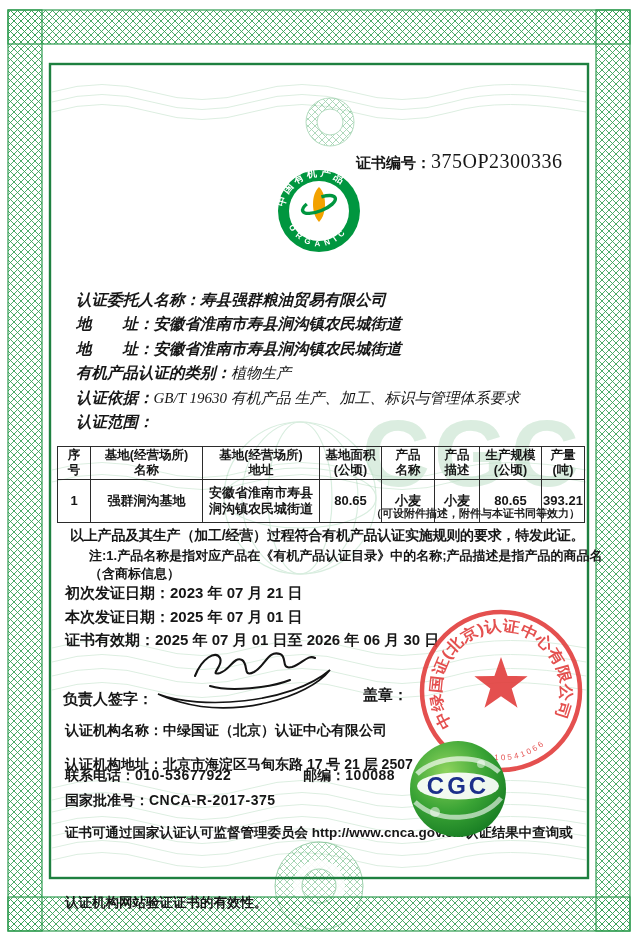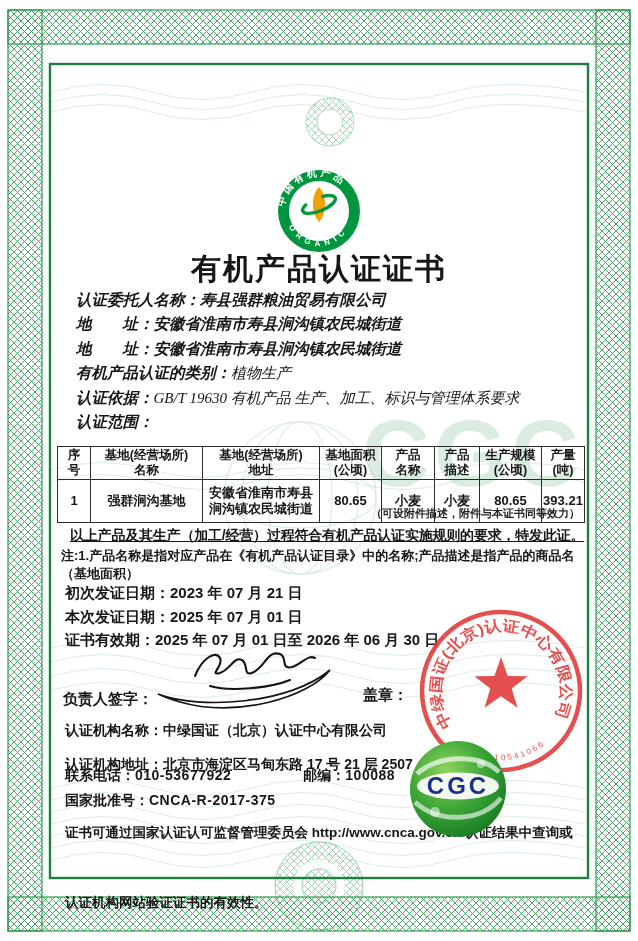--- a/index.html
+++ b/index.html
@@ -22,21 +22,21 @@
   .kai{font-family:"Liberation Serif",serif;font-weight:500;font-size:15px;}
 
   table.scope{position:absolute;top:446px;left:57px;width:527px;border-collapse:collapse;
        table-layout:fixed;background:transparent;}
   table.scope th,table.scope td{border:1.2px solid #2b2b2b;text-align:center;vertical-align:middle;padding:1px 0;}
   table.scope th{font-size:12.5px;font-weight:600;line-height:15px;}
   table.scope td{font-size:13px;font-weight:600;height:40px;line-height:16px;}
   .pre{white-space:pre-line;}
 
   .attach-note{top:506px;right:58px;font-family:"Liberation Serif",serif;font-size:11px;font-weight:600;color:#222;}
-  .statement{top:527px;left:70px;font-size:14px;font-weight:700;letter-spacing:-.2px;white-space:nowrap;text-decoration:underline;}
+  .statement{top:527px;left:70px;font-size:14px;font-weight:700;letter-spacing:-.2px;white-space:nowrap;}
   .remark{top:547px;left:61px;font-size:13px;font-weight:600;line-height:18px;}
   .dates{top:581px;left:65px;font-size:15px;font-weight:700;line-height:23.5px;}
 
   .sign-label{top:690px;left:63px;font-size:15px;font-weight:700;}
   .seal-label{top:686px;left:363px;font-size:15px;font-weight:700;}
   .signature{top:636px;left:140px;z-index:3;}
   .seal{top:603px;left:413px;z-index:4;opacity:.9;}
   .cgc-globe{top:738px;left:407px;z-index:5;}
 
   .agency{left:65px;font-size:14px;font-weight:700;white-space:nowrap;}
@@ -100,39 +100,41 @@
     <g>
       <rect x="8" y="10" width="622" height="34" fill="url(#net)" stroke="#2e9b4f" stroke-width="1.2"></rect>
       <rect x="8" y="897" width="622" height="34" fill="url(#net)" stroke="#2e9b4f" stroke-width="1.2"></rect>
       <rect x="8" y="10" width="34" height="921" fill="url(#net)" stroke="#2e9b4f" stroke-width="1.2"></rect>
       <rect x="596" y="10" width="34" height="921" fill="url(#net)" stroke="#2e9b4f" stroke-width="1.2"></rect>
     </g>
 
     <rect x="50" y="64" width="538" height="814" fill="none" stroke="#1e8040" stroke-width="2.4"></rect>
   </svg>
 
+  <div class="abs cert-no layer" style="width:auto;height:auto;">
+    <span class="lbl">证书编号：</span><span class="num">375OP2300336</span>
+  </div>
 
   <svg class="abs logo-box" style="z-index:2;" width="100" height="92" viewBox="0 0 100 92">
     <circle cx="50" cy="44" r="41" fill="#00963f"></circle>
     <circle cx="50" cy="44" r="30" fill="#ffffff"></circle>
     <defs>
       <path id="ltop" d="M15,44 A35,35 0 1,1 85,44"></path>
       <path id="lbot" d="M17,46 A33,33 0 0,0 83,46"></path>
     </defs>
     <path d="M50,20 C58,27 58,47 50,55 C42,47 42,27 50,20 Z" fill="#f2a200"></path>
     <ellipse cx="50" cy="37.5" rx="17.5" ry="6.5" fill="none" stroke="#00963f" stroke-width="3.4" stroke-dasharray="48 16" transform="rotate(-22 50 37.5)"></ellipse>
     <text font-size="10" font-weight="bold" fill="#ffffff" letter-spacing="3">
       <textPath href="#ltop" startOffset="4">中国有机产品</textPath>
     </text>
     <text font-size="8" font-weight="bold" fill="#ffffff" letter-spacing="5">
       <textPath href="#lbot" startOffset="14">ORGANIC</textPath>
     </text>
   </svg>
 
-  <div class="abs title" style="z-index:2;">有机产品认证证书</div>
 
   <div class="abs fields" style="z-index:2;font-style:italic;">
     <div class="fline"><span>认证委托人名称：</span><span>寿县强群粮油贸易有限公司</span></div>
     <div class="fline"><span>地　　址：</span><span>安徽省淮南市寿县涧沟镇农民城街道</span></div>
     <div class="fline"><span>地　　址：</span><span>安徽省淮南市寿县涧沟镇农民城街道</span></div>
     <div class="fline"><span>有机产品认证的类别：</span><span class="kai">植物生产</span></div>
     <div class="fline"><span>认证依据：</span><span class="kai">GB/T 19630 有机产品 生产、加工、标识与管理体系要求</span></div>
     <div class="fline"><span>认证范围：</span><span></span></div>
   </div>
 
@@ -193,23 +195,23 @@
         <td>小麦</td>
         <td>小麦</td>
         <td>80.65</td>
         <td>393.21</td>
       </tr>
     </tbody>
   </table>
 
   <div class="abs attach-note" style="z-index:2;">（可设附件描述，附件与本证书同等效力）</div>
   <div class="abs statement" style="z-index:2;">以上产品及其生产（加工/经营）过程符合有机产品认证实施规则的要求，特发此证。</div>
-  <div class="abs remark" style="z-index:2;">
+  <div class="abs remark" style="z-index:2;margin-left:28px;">
     <div>注:1.产品名称是指对应产品在《有机产品认证目录》中的名称;产品描述是指产品的商品名</div>
-    <div>（基地面积）</div>
+    <div>（含商标信息）</div>
   </div>
 
   <div class="abs dates" style="z-index:2;">
     <div><span>初次发证日期：</span><span>2023 年 07 月 21 日</span></div>
     <div><span>本次发证日期：</span><span>2025 年 07 月 01 日</span></div>
     <div><span>证书有效期：</span><span>2025 年 07 月 01 日至 2026 年 06 月 30 日</span></div>
   </div>
 
   <svg class="abs signature" width="210" height="80" viewBox="0 0 210 80">
     <g fill="none" stroke="#141414" stroke-width="2.1" stroke-linecap="round">

